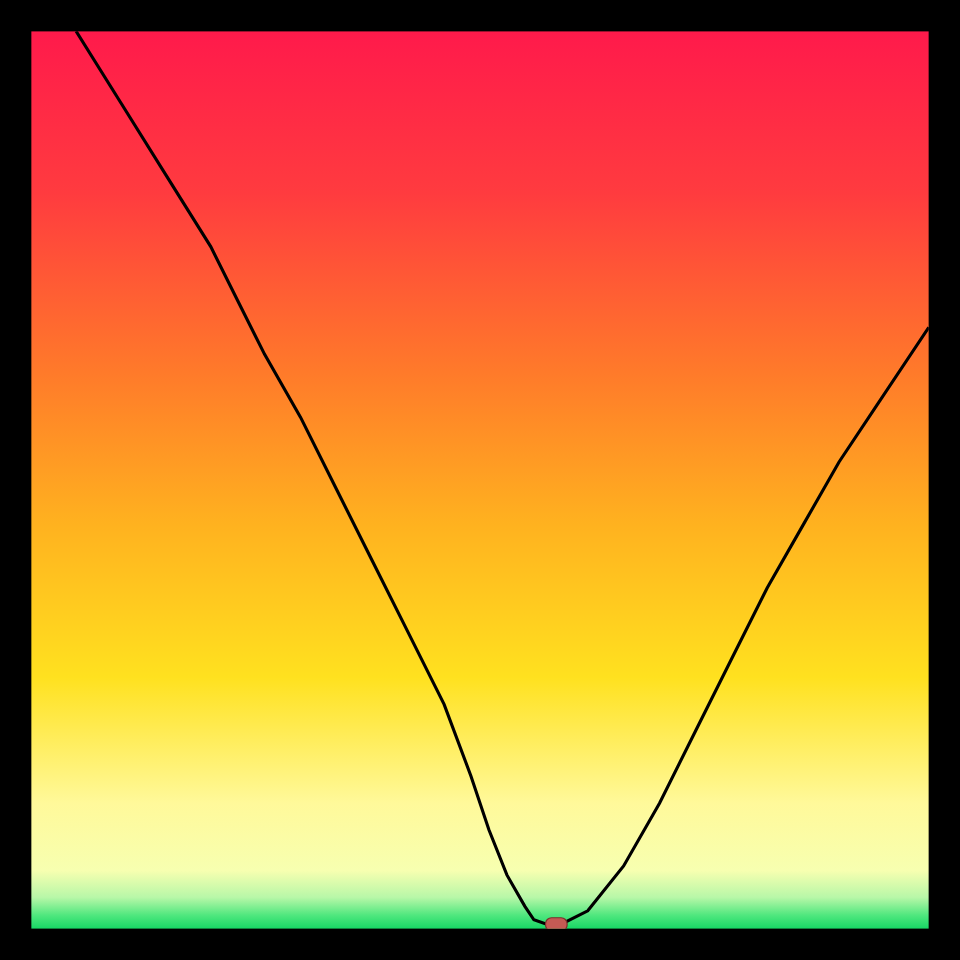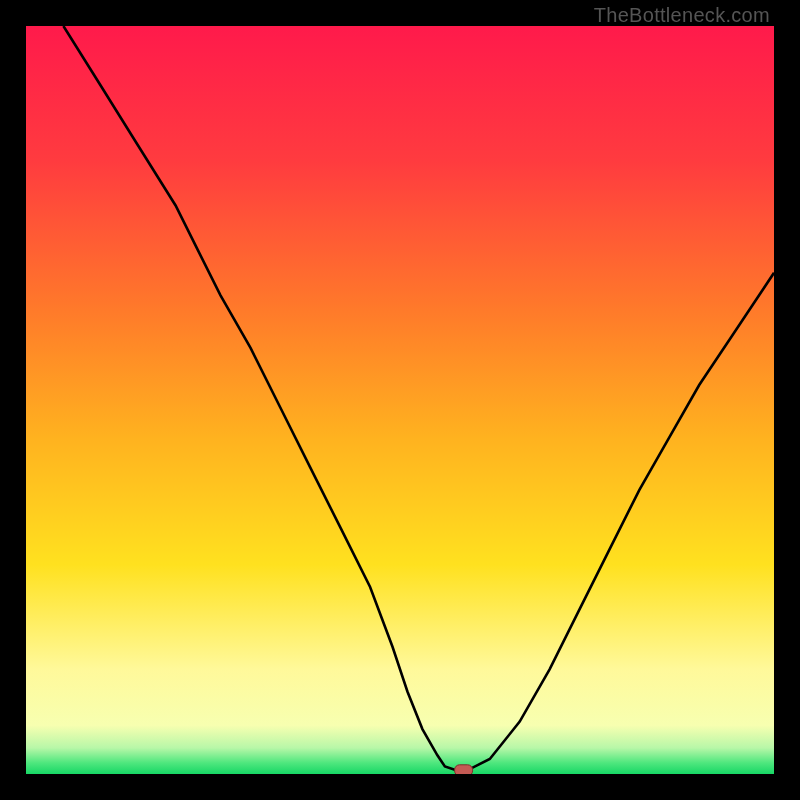--- a/index.html
+++ b/index.html
@@ -39,21 +39,20 @@
   }
   svg {
     display: block;
   }
 </style>
 </head>
 <body>
 
 <div class="frame">
 
-  <div class="watermark">TheBottleneck.com</div>
 
   <div class="plot">
     <svg id="chart-svg" width="748" height="748" viewBox="0 0 748 748">
       <defs>
         <linearGradient id="bg-grad" x1="0" y1="0" x2="0" y2="1">
             <stop offset="0%" stop-color="#ff1a4b"></stop>
             <stop offset="18%" stop-color="#ff3b3f"></stop>
             <stop offset="38%" stop-color="#ff7a2a"></stop>
             <stop offset="55.00000000000001%" stop-color="#ffb21f"></stop>
             <stop offset="72%" stop-color="#ffe11f"></stop>

